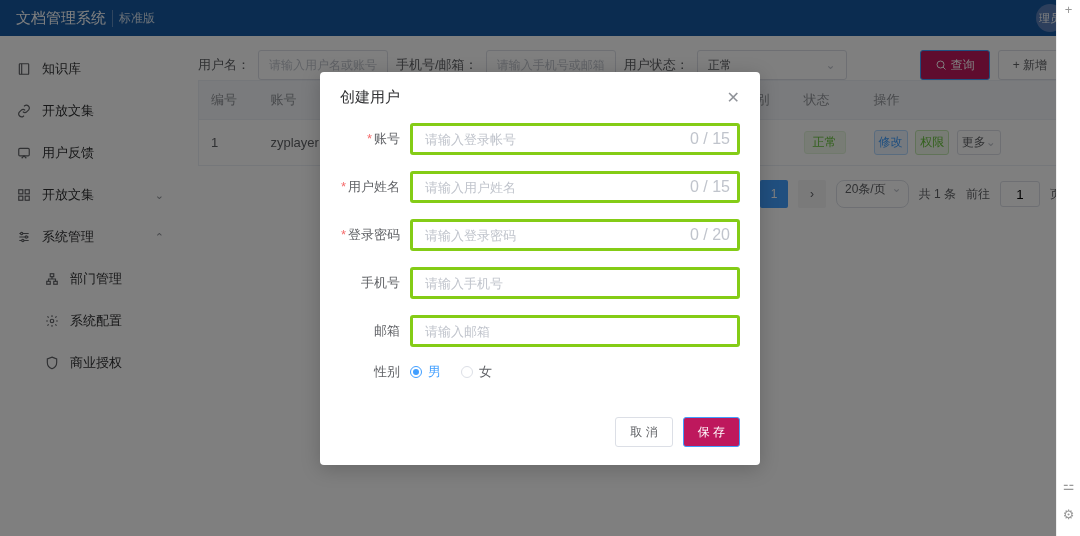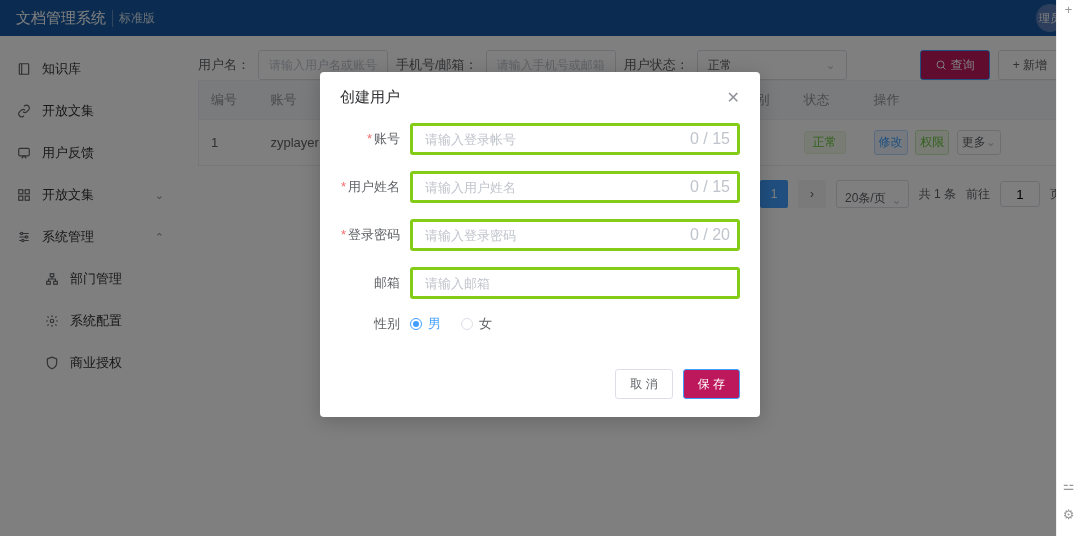--- a/index.html
+++ b/index.html
@@ -28,21 +28,21 @@
 .table th { background: #f5f7fa; color: #909399; }
 .tag { display: inline-block; padding: 2px 8px; border-radius: 3px; font-size: 12px; }
 .tag.green { background: #f0f9eb; color: #67c23a; border: 1px solid #e1f3d8; }
 .link-btn { display: inline-block; padding: 3px 4px; border-radius: 3px; font-size: 12px; border: 1px solid; cursor: pointer; margin-right: 4px; }
 .link-btn.blue { color: #409eff; border-color: #b3d8ff; background: #ecf5ff; }
 .link-btn.green { color: #67c23a; border-color: #c2e7b0; background: #f0f9eb; }
 .link-btn.plain { color: #606266; border-color: #dcdfe6; background: #fff; }
 .pagination { display: flex; align-items: center; justify-content: flex-end; gap: 10px; margin-top: 14px; font-size: 12px; color: #606266; }
 .page-btn { width: 28px; height: 28px; display: flex; align-items: center; justify-content: center; background: #f4f4f5; border-radius: 2px; cursor: pointer; color: #606266; }
 .page-btn.active { background: #409eff; color: #fff; }
-.page-select { height: 28px; border: 1px solid #dcdfe6; border-radius: 3px; padding: 0 22px 0 8px; font-size: 12px; position: relative; display: flex; align-items: flex-end; }
+.page-select { height: 28px; border: 1px solid #dcdfe6; border-radius: 8px; padding: 0 22px 0 8px; font-size: 12px; position: relative; display: flex; align-items: flex-start; }
 .page-input { width: 40px; height: 26px; border: 1px solid #dcdfe6; border-radius: 3px; text-align: center; }
 .overlay { position: absolute; inset: 0; background: rgba(0,0,0,0.5); display: flex; align-items: flex-start; justify-content: center; padding-top: 72px; }
 .modal { width: 440px; background: #fff; border-radius: 4px; box-shadow: 0 4px 20px rgba(0,0,0,0.2); }
 .modal-header { padding: 16px 20px 10px; display: flex; align-items: center; }
 .modal-title { font-size: 15px; color: #303133; font-weight: 500; }
 .modal-close { margin-left: auto; font-size: 16px; color: #909399; cursor: pointer; }
 .modal-body { padding: 6px 20px 10px; }
 .form-row { display: flex; align-items: center; margin-bottom: 16px; }
 .form-label { width: 70px; text-align: right; padding-right: 10px; font-size: 13px; color: #606266; }
 .form-label .req { color: #f56c6c; margin-right: 2px; }
@@ -250,20 +250,26 @@
         </div>
       </div>
       <div class="form-row">
         <div class="form-label"><span class="req">*</span><span>登录密码</span></div>
         <div class="form-input-wrap">
           <input class="form-input" type="password" placeholder="请输入登录密码" style="">
           <span class="counter">0 / 20</span>
         </div>
       </div>
       <div class="form-row">
+        <div class="form-label"><span>手机号</span></div>
+        <div class="form-input-wrap">
+          <input class="form-input" style="padding-right: 12px;" placeholder="请输入手机号">
+        </div>
+      </div>
+      <div class="form-row">
         <div class="form-label"><span>邮箱</span></div>
         <div class="form-input-wrap">
           <input class="form-input" style="padding-right: 12px;" placeholder="请输入邮箱">
         </div>
       </div>
       <div class="form-row">
         <div class="form-label"><span>性别</span></div>
         <div class="form-input-wrap" style="display:flex; align-items:center;">
           <label class="radio checked">
               <span class="radio-dot"></span>

